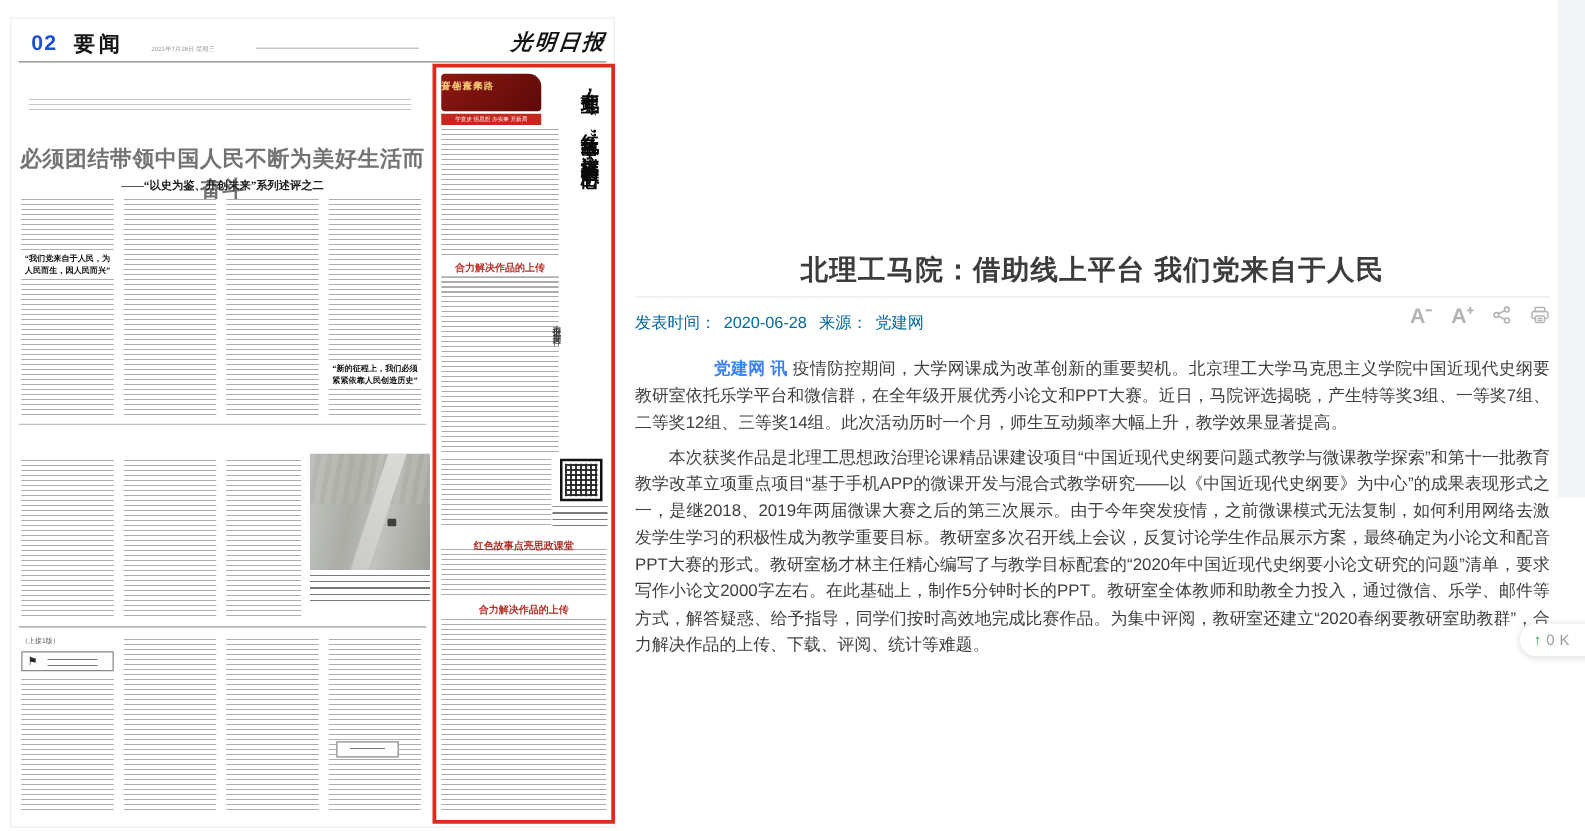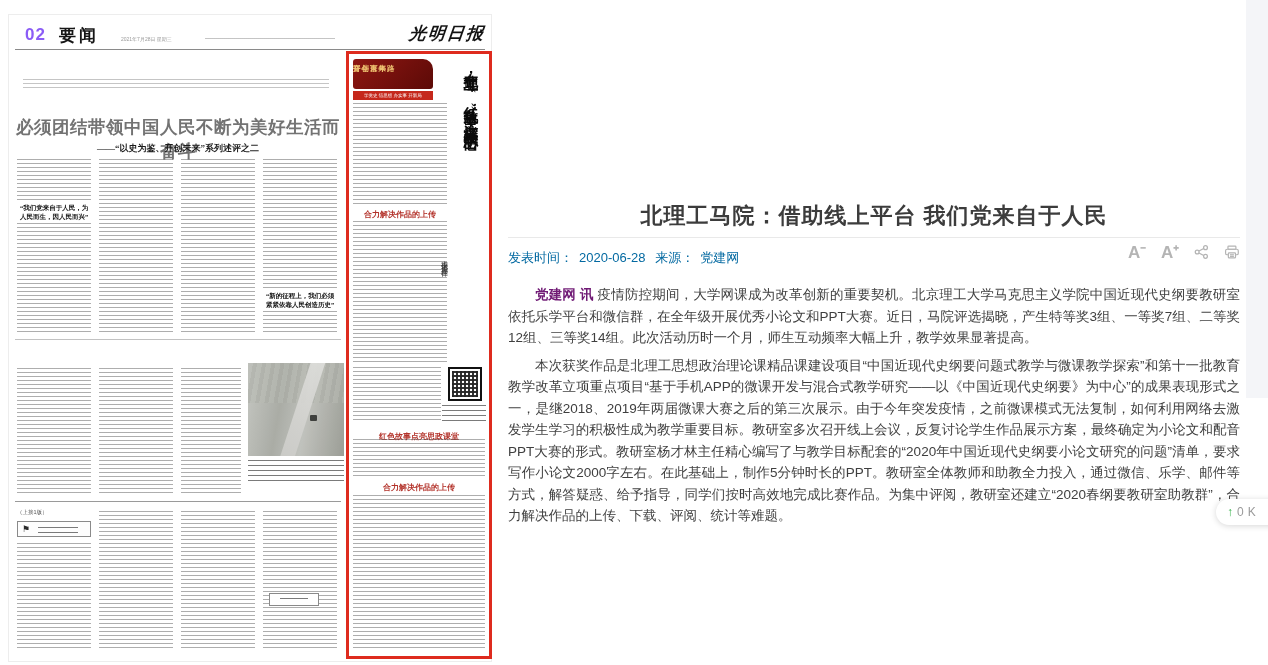--- a/index.html
+++ b/index.html
@@ -9,21 +9,21 @@
   
   .paper{position:absolute;left:8px;top:14px;width:482px;height:646px;background:#fff;
          border:1px solid #ededed;}
   .paper *{position:absolute;box-sizing:border-box;}
   .serif{font-family:"Liberation Serif",serif;}
   .mt{background-image:repeating-linear-gradient(#3d3d3d 0,#3d3d3d 1px,transparent 1px,transparent 4px);
       opacity:.42;}
   .mt.light{opacity:.3;}
   .mt.dark{opacity:.6;background-image:repeating-linear-gradient(#222 0,#222 1px,transparent 1px,transparent 5px);}
 
-  .np-pageno{left:16px;top:10px;font-weight:bold;font-size:17px;color:#8b5cf6;letter-spacing:1px;}
+  .np-pageno{left:16px;top:10px;font-weight:bold;font-size:17px;color:#1d4ed8;letter-spacing:1px;}
   .np-section{left:50px;top:9px;font-weight:bold;font-size:17px;color:#151515;letter-spacing:3px;}
   .np-dateline{left:112px;top:21px;font-size:5px;color:#9a9a9a;white-space:nowrap;}
   .np-datebar{left:196px;top:23px;width:130px;height:3px;}
   .np-masthead{left:368px;top:7px;width:108px;text-align:right;font-weight:bold;font-style:italic;
                font-size:17px;color:#141414;letter-spacing:2px;transform:skewX(-6deg);}
   .np-headrule{left:6px;top:34px;width:470px;border-top:1px solid #8a8a8a;}
 
   .np-h1{left:6px;top:44px;width:326px;text-align:center;font-weight:bold;font-size:10.5px;color:#0c0c0c;}
   .np-h1-intro{left:14px;top:64px;width:306px;height:12px;}
 
@@ -94,21 +94,21 @@
   .title-rule{position:absolute;left:508px;top:237px;width:732px;border-top:1px solid #e9e9e9;}
   .meta{position:absolute;left:508px;top:249px;font-size:13px;color:#0369a1;}
   .meta span{margin-right:6px;}
   .tools{position:absolute;left:1128px;top:243px;width:112px;display:flex;justify-content:flex-end;
          align-items:center;gap:15px;color:#b4b4b4;}
   .tool-a{font-size:17px;font-weight:bold;color:#b4b4b4;cursor:pointer;line-height:1;}
   .tool-svg{display:block;cursor:pointer;}
   .web-body{position:absolute;left:508px;top:284px;width:732px;font-size:13.5px;line-height:21.5px;
             color:#3f3f3f;text-align:justify;}
   .web-body p{margin:0 0 6px 0;text-indent:2em;}
-  .lead{font-weight:bold;color:#701a75;}
+  .lead{font-weight:bold;color:#3b82f6;margin-left:36px;}
   .float-pill{position:absolute;left:1216px;top:499px;width:90px;height:26px;background:#fff;
               border-radius:13px;box-shadow:0 1px 6px rgba(0,0,0,.16);display:flex;align-items:center;
               padding-left:11px;gap:4px;font-size:12px;color:#9a9a9a;cursor:pointer;}
   .pill-arrow{color:#35b24a;font-weight:bold;font-size:12px;}
 </style>
 </head>
 <body>
 
 <div class="paper">
   <div class="np-pageno">02</div>

